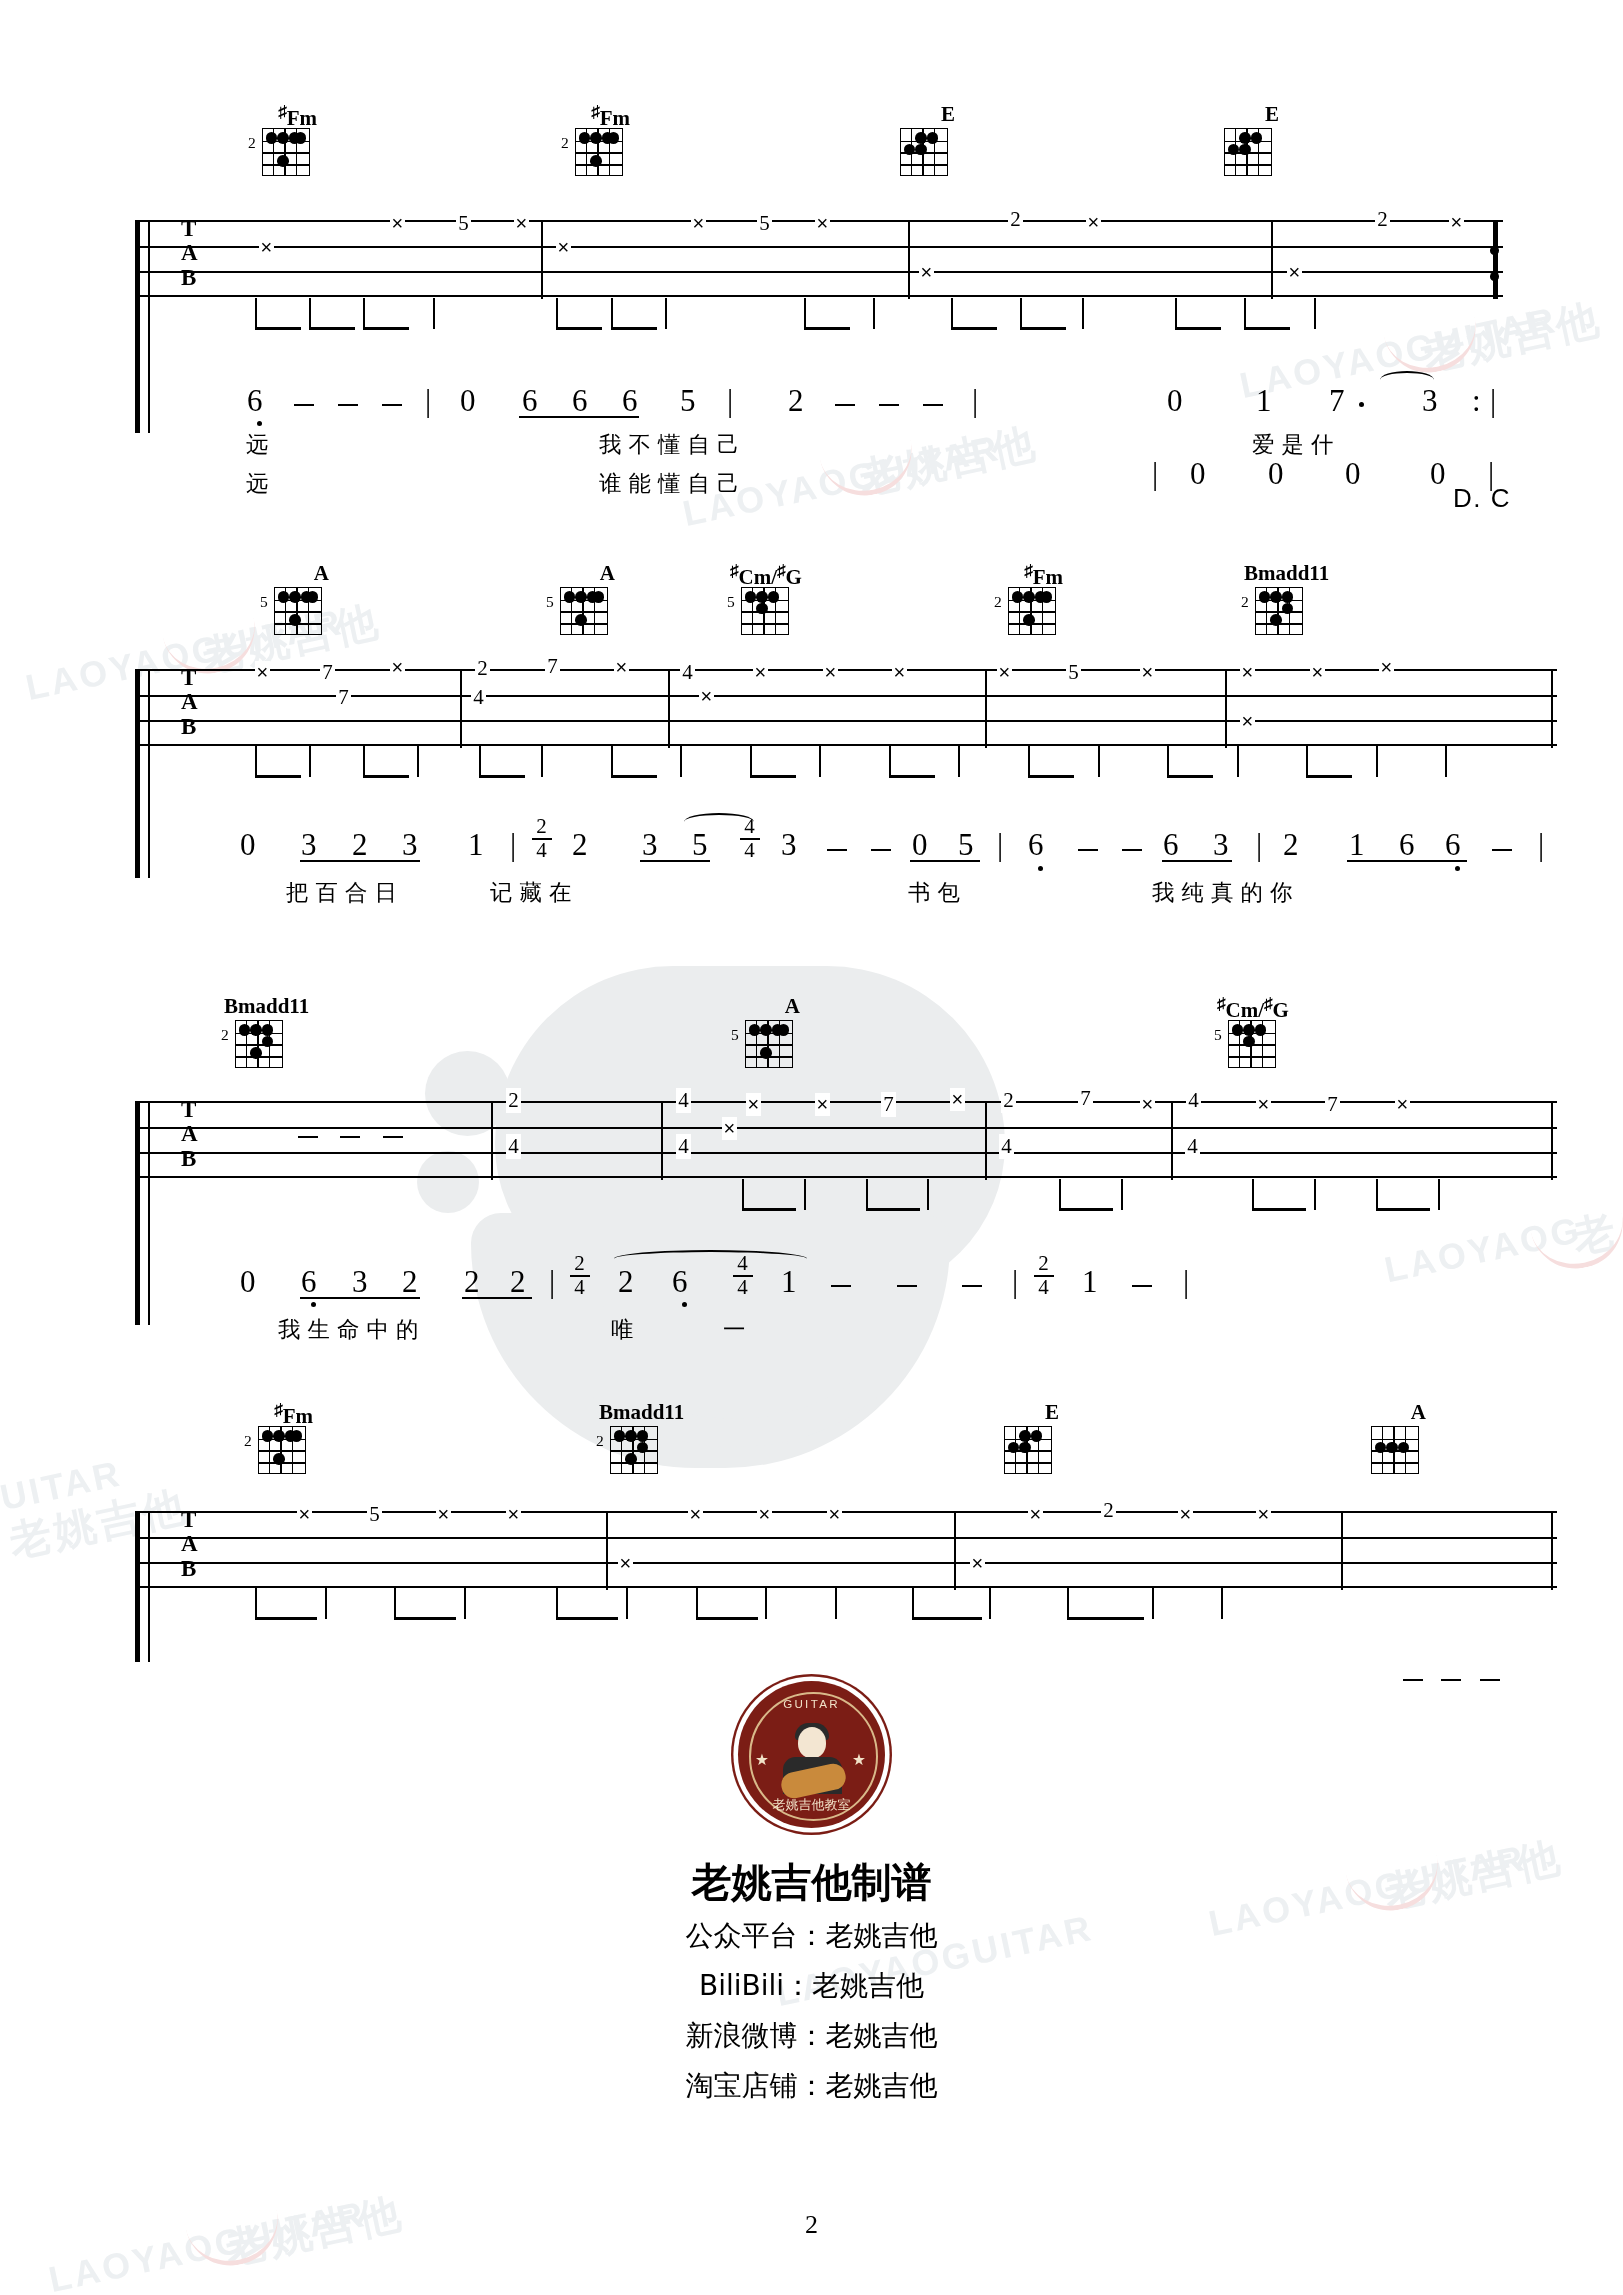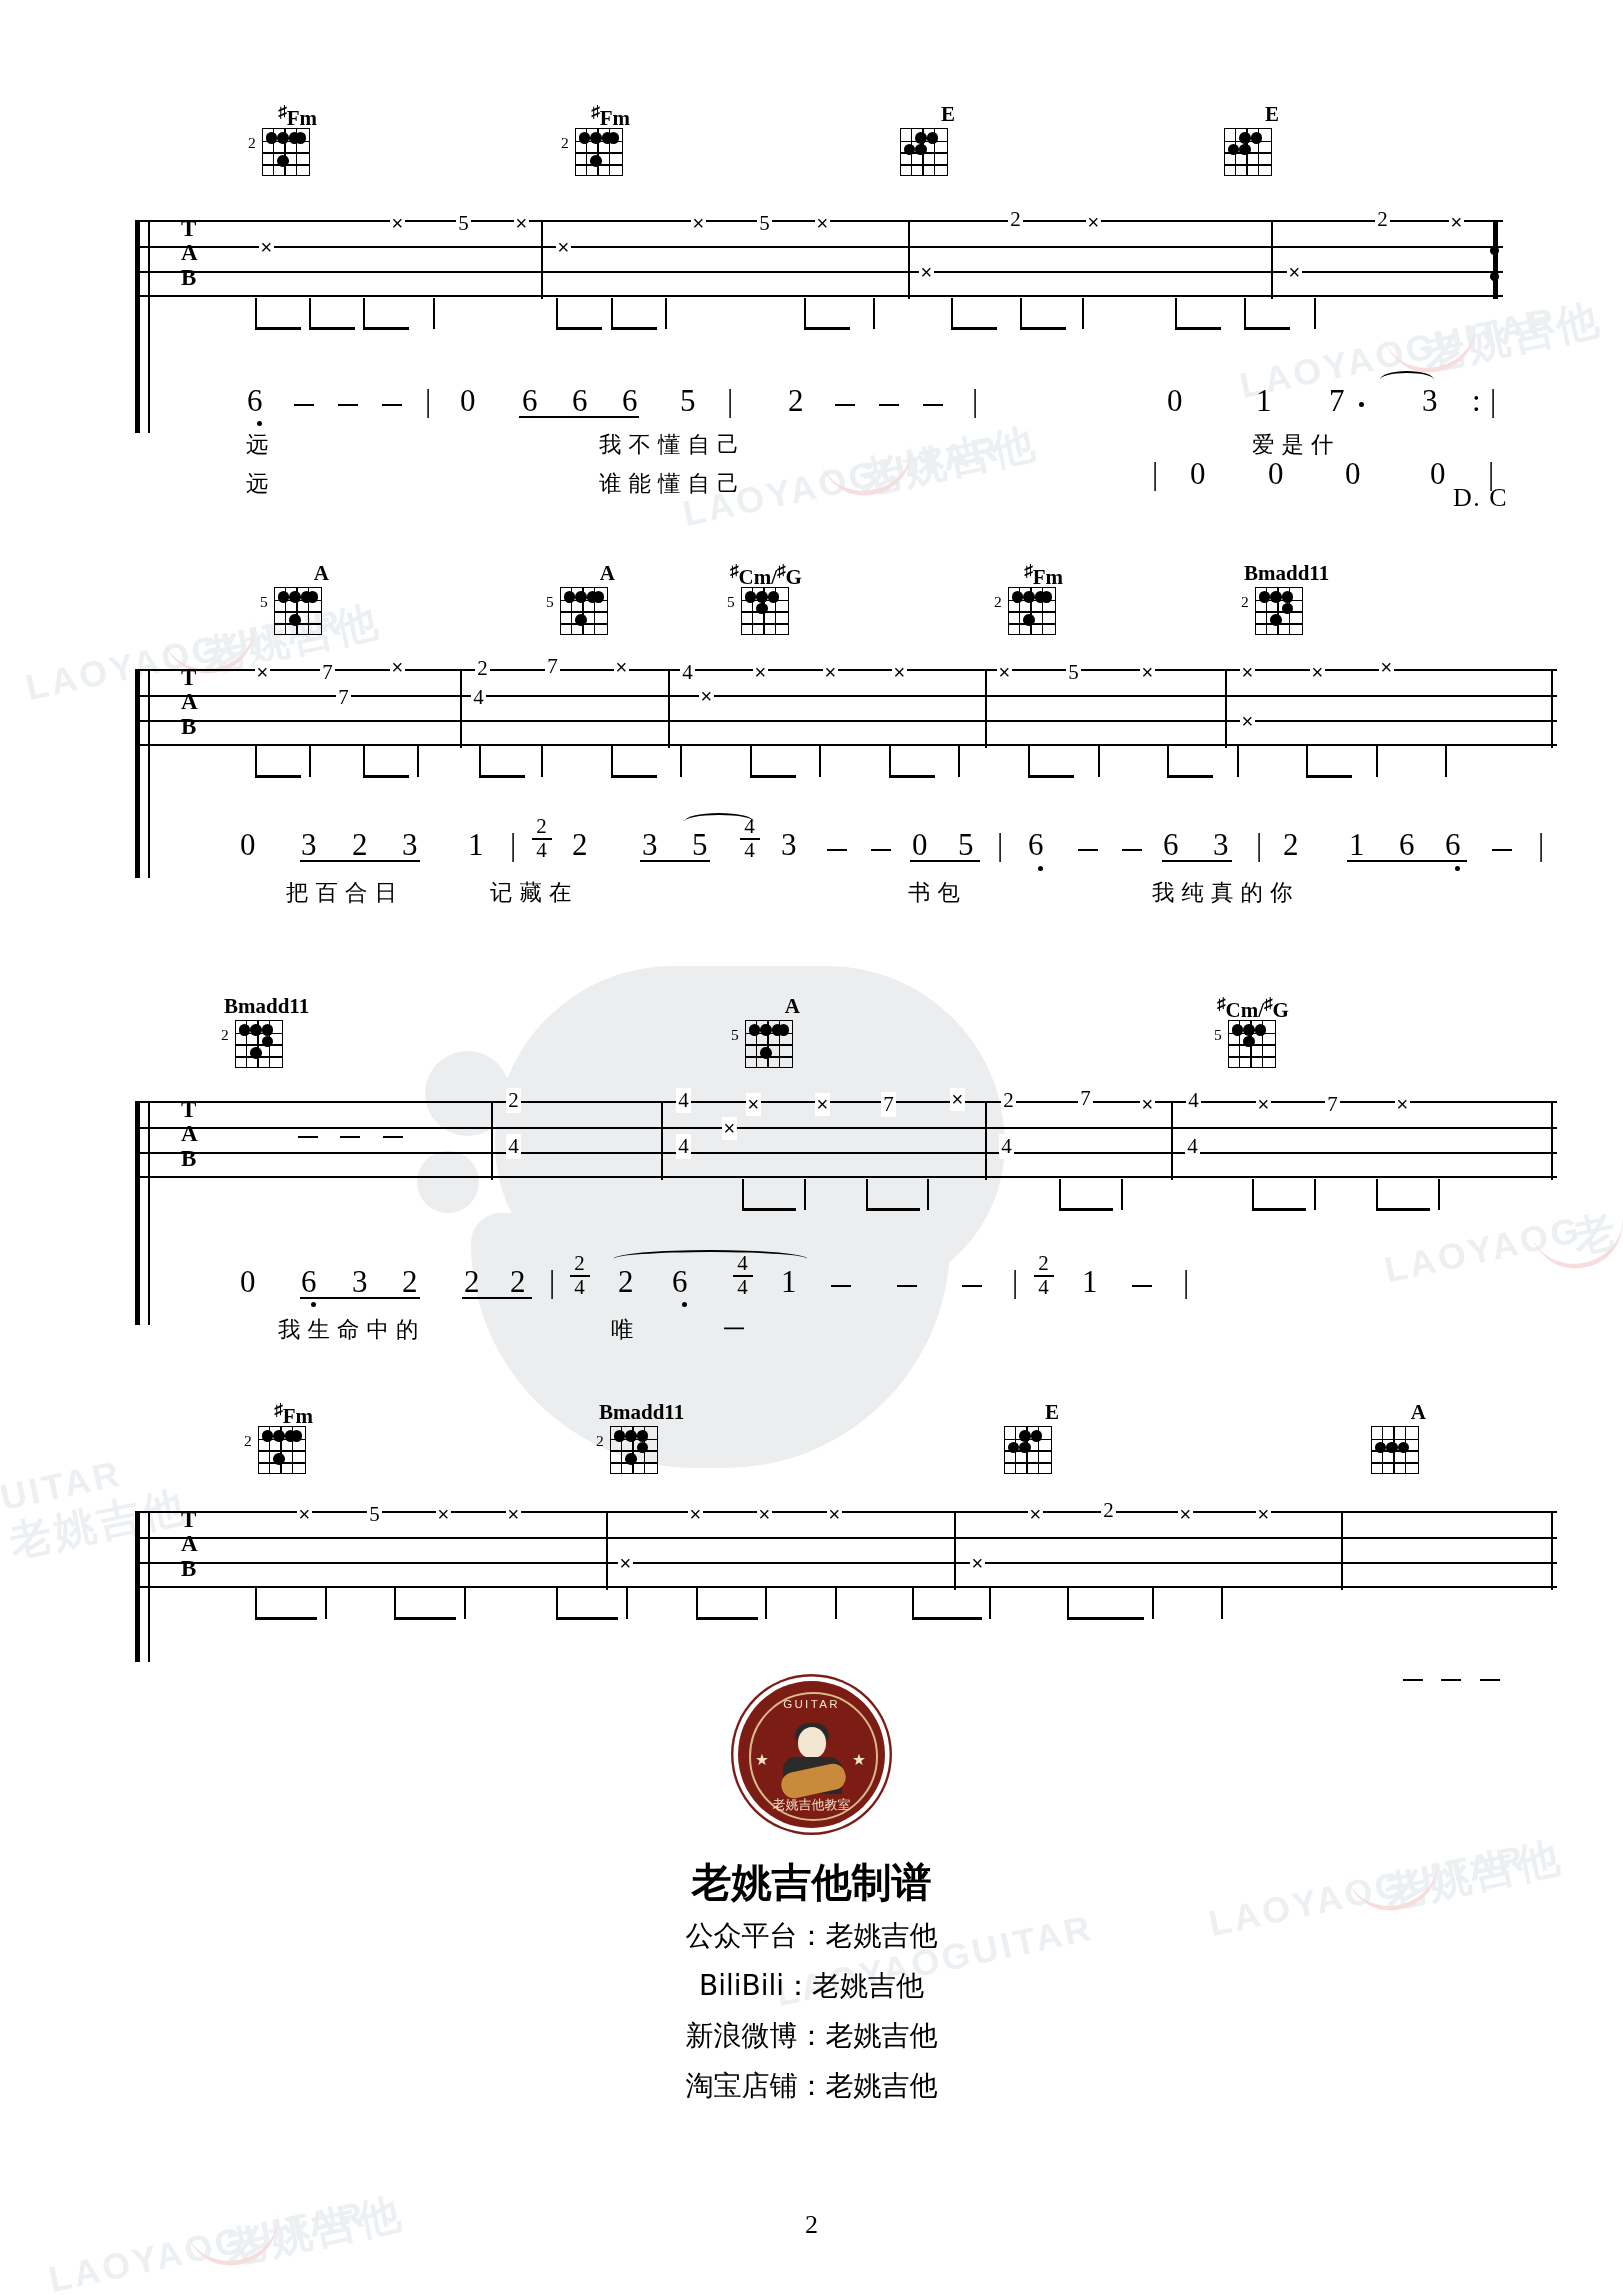--- a/index.html
+++ b/index.html
@@ -40,21 +40,21 @@
   .chord .fret{position:absolute;left:-3.1px;top:6.2px;font-size:15.5px;font-family:"Liberation Serif",serif;}
 
   
   .mel{position:absolute;font-family:"Liberation Serif",serif;font-size:31px;color:#000;white-space:nowrap;}
   .meldot{position:absolute;width:5.4px;height:5.4px;border-radius:50%;background:#000;}
   .dash{position:absolute;height:2.3px;background:#000;}
   .lyr{position:absolute;font-family:"DejaVu Sans",sans-serif;font-size:22.4px;color:#000;white-space:nowrap;}
   .frac{position:absolute;font-family:"Liberation Serif",serif;font-size:21px;line-height:20px;text-align:center;}
   .tie{position:absolute;border-top:2.3px solid #000;border-radius:50%;height:15.5px;}
   .underline{position:absolute;height:2.3px;background:#000;}
-  .dc{position:absolute;font-family:Liberation Serif, serif;font-size:26px;letter-spacing:1.5px;}
+  .dc{position:absolute;font-family:Liberation Sans, sans-serif;font-size:26px;letter-spacing:1.5px;}
 
   
   .logo{position:absolute;left:738px;top:1681px;width:147px;height:147px;border-radius:50%;background:#7b1d15;box-shadow:0 0 0 4.6px #ffffff,0 0 0 7px #7b1d15;}
   .logo .ring{position:absolute;left:10.8px;top:10.8px;width:125px;height:125px;border-radius:50%;border:2.3px solid #d9b98a;}
   .logo .topw{position:absolute;top:15.5px;left:0;width:147px;text-align:center;color:#f1e2c8;font-size:11.6px;letter-spacing:2.3px;font-family:"Liberation Sans",sans-serif;}
   .logo .botw{position:absolute;bottom:14px;left:0;width:147px;text-align:center;color:#f1e2c8;font-size:13px;font-family:"DejaVu Sans",sans-serif;}
   .logo .star{position:absolute;color:#f1e2c8;font-size:15.5px;}
   .logo .head{position:absolute;left:60px;top:46px;width:28px;height:31px;background:#f3e6d2;border-radius:50% 50% 45% 45%;}
   .logo .hair{position:absolute;left:57px;top:42px;width:34px;height:17px;background:#2a2a2a;border-radius:17px 17px 4.6px 4.6px;}
   .logo .body{position:absolute;left:45px;top:76px;width:59px;height:37px;background:#2a2a2a;border-radius:12.4px 12.4px 0 0;}

